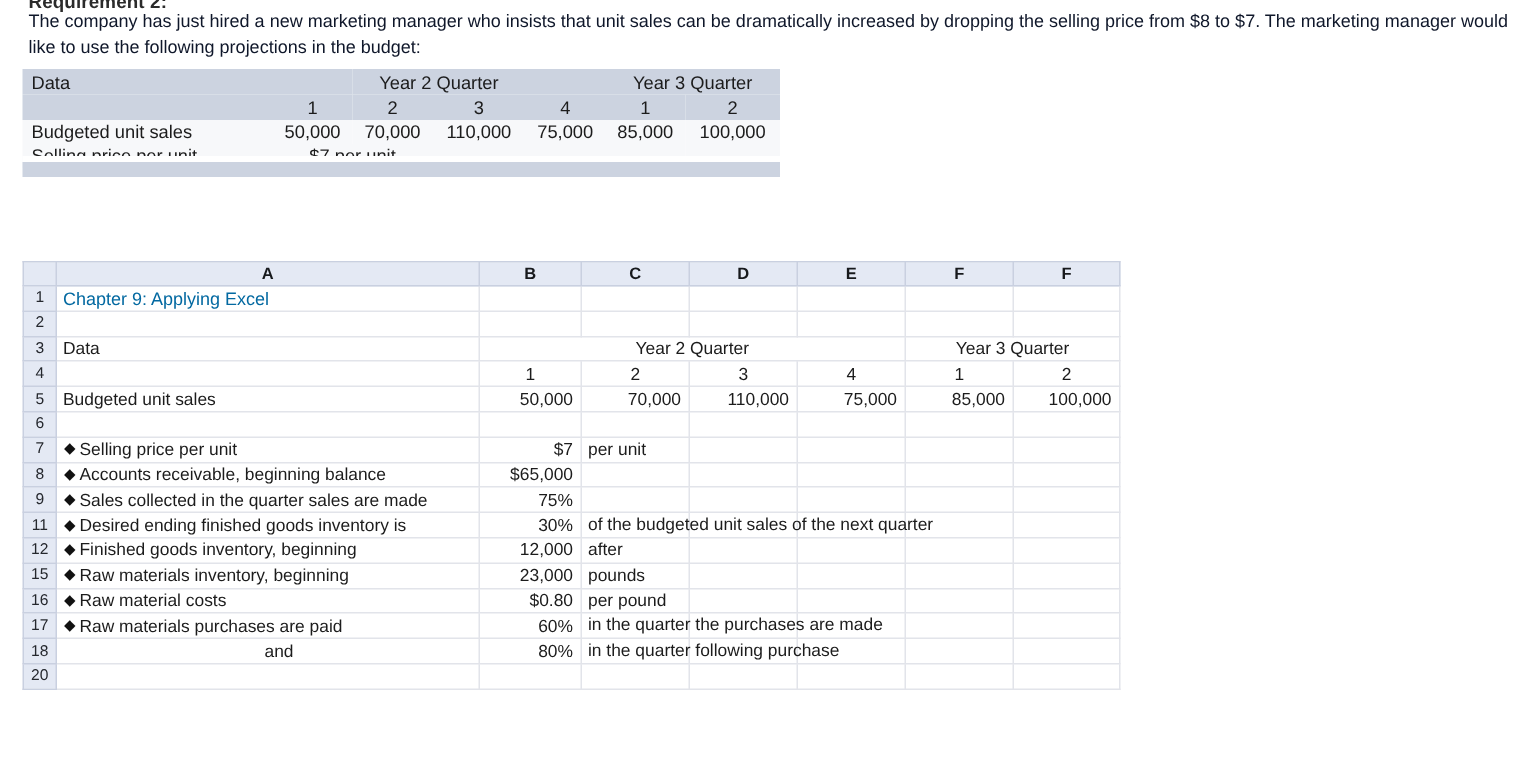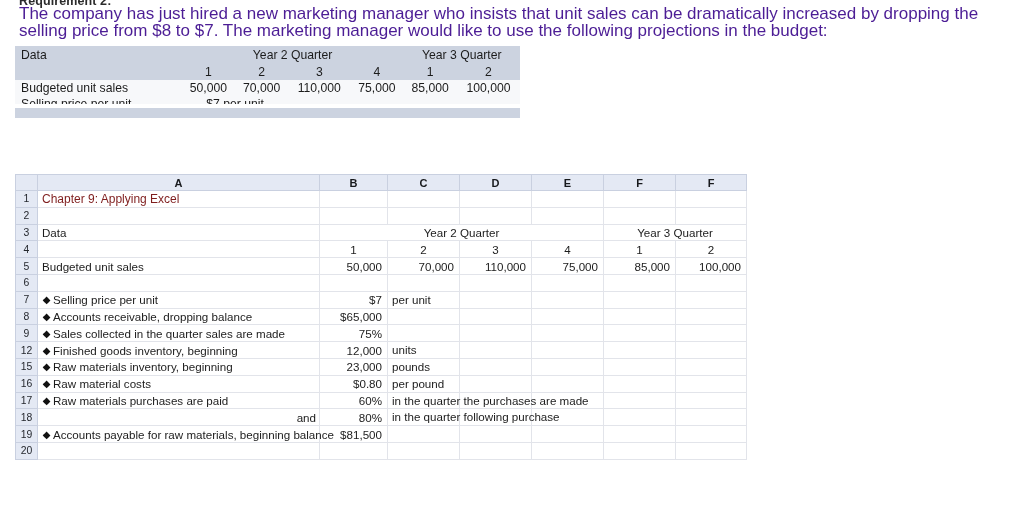--- a/index.html
+++ b/index.html
@@ -17,21 +17,21 @@
   #problem-area { position: absolute; left: 0; top: 0; width: 1024px; }
 
   .req-heading {
     position: absolute; left: 19px; top: -6px;
     font-size: 12.5px; font-weight: bold; color: #2b2b2b;
     letter-spacing: .1px; white-space: nowrap;
   }
 
   .prompt {
     position: absolute; left: 19px; top: 6px; width: 990px;
-    font-size: 17px; line-height: 16.5px; color: #4c1d95;
+    font-size: 12px; line-height: 16.5px; color: #0f172a;
   }
 
   
   #data-table {
     position: absolute; left: 15px; top: 46px;
     width: 505px;
     border-collapse: collapse;
     font-size: 12.2px; color: #1c1c1c;
   }
   #data-table td { padding: 0; height: 16px; vertical-align: middle; }
@@ -88,28 +88,28 @@
   }
   .col-a { width: 282px; }
   .col-b { width: 68px; }
   .col-c { width: 72px; }
   .col-d { width: 72px; }
   .col-e { width: 72px; }
   .col-f { width: 72px; }
   .col-g { width: 71px; }
 
   .cell-title {
-    color: #7f1d1d;
+    color: #0369a1;
     font-weight: bold;
     font-size: 12px;
     padding-left: 4px !important;
   }
   .cell-bold { font-weight: bold; padding-left: 4px !important; }
   .a-label { padding-left: 4px !important; text-align: left; }
-  .a-indent { padding-left: 18px !important; text-align: right; }
+  .a-indent { padding-left: 18px !important; text-align: center; }
   .num-r { text-align: right; padding-right: 5px !important; }
   .num-c { text-align: center; }
   .grp-c { text-align: center; }
   .ovf { text-align: center; position: relative; }
   .ovf span { position: absolute; left: 4px; top: 1px; white-space: nowrap; }
 
   .dia {
     display: inline-block;
     width: 9px;
     text-align: center;
@@ -264,21 +264,21 @@
         <td class="ovf">
           <span>per unit</span>
         </td>
         <td></td>
         <td></td>
         <td></td>
         <td></td>
       </tr>
       <tr>
         <td class="rowhead">8</td>
-        <td class="a-label"><span class="dia">◆</span><span>Accounts receivable, dropping balance</span></td>
+        <td class="a-label"><span class="dia">◆</span><span>Accounts receivable, beginning balance</span></td>
         <td class="num-r">$65,000</td>
         <td class="ovf">
           <span></span>
         </td>
         <td></td>
         <td></td>
         <td></td>
         <td></td>
       </tr>
       <tr>
@@ -287,25 +287,37 @@
         <td class="num-r">75%</td>
         <td class="ovf">
           <span></span>
         </td>
         <td></td>
         <td></td>
         <td></td>
         <td></td>
       </tr>
       <tr>
+        <td class="rowhead">11</td>
+        <td class="a-label"><span class="dia">◆</span><span>Desired ending finished goods inventory is</span></td>
+        <td class="num-r">30%</td>
+        <td class="ovf">
+          <span>of the budgeted unit sales of the next quarter</span>
+        </td>
+        <td></td>
+        <td></td>
+        <td></td>
+        <td></td>
+      </tr>
+      <tr>
         <td class="rowhead">12</td>
         <td class="a-label"><span class="dia">◆</span><span>Finished goods inventory, beginning</span></td>
         <td class="num-r">12,000</td>
         <td class="ovf">
-          <span>units</span>
+          <span>after</span>
         </td>
         <td></td>
         <td></td>
         <td></td>
         <td></td>
       </tr>
       <tr>
         <td class="rowhead">15</td>
         <td class="a-label"><span class="dia">◆</span><span>Raw materials inventory, beginning</span></td>
         <td class="num-r">23,000</td>
@@ -346,32 +358,20 @@
         <td class="a-indent"><span>and</span></td>
         <td class="num-r">80%</td>
         <td class="ovf">
           <span>in the quarter following purchase</span>
         </td>
         <td></td>
         <td></td>
         <td></td>
         <td></td>
       </tr>
-      <tr>
-        <td class="rowhead">19</td>
-        <td class="a-label"><span class="dia">◆</span><span>Accounts payable for raw materials, beginning balance</span></td>
-        <td class="num-r">$81,500</td>
-        <td class="ovf">
-          <span></span>
-        </td>
-        <td></td>
-        <td></td>
-        <td></td>
-        <td></td>
-      </tr>
     </tbody>
 
     <tbody>
       <tr>
       <td class="rowhead">20</td>
       <td></td>
       <td></td>
       <td></td>
       <td></td>
       <td></td>

